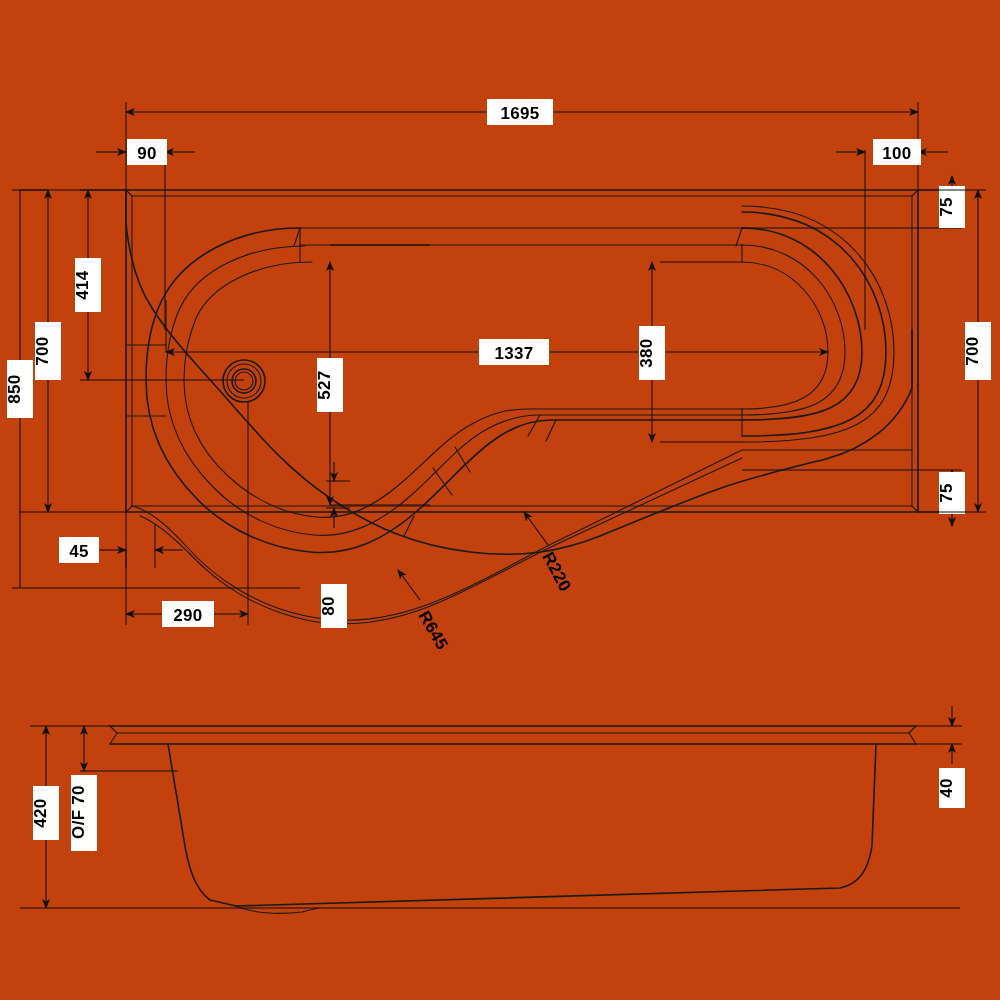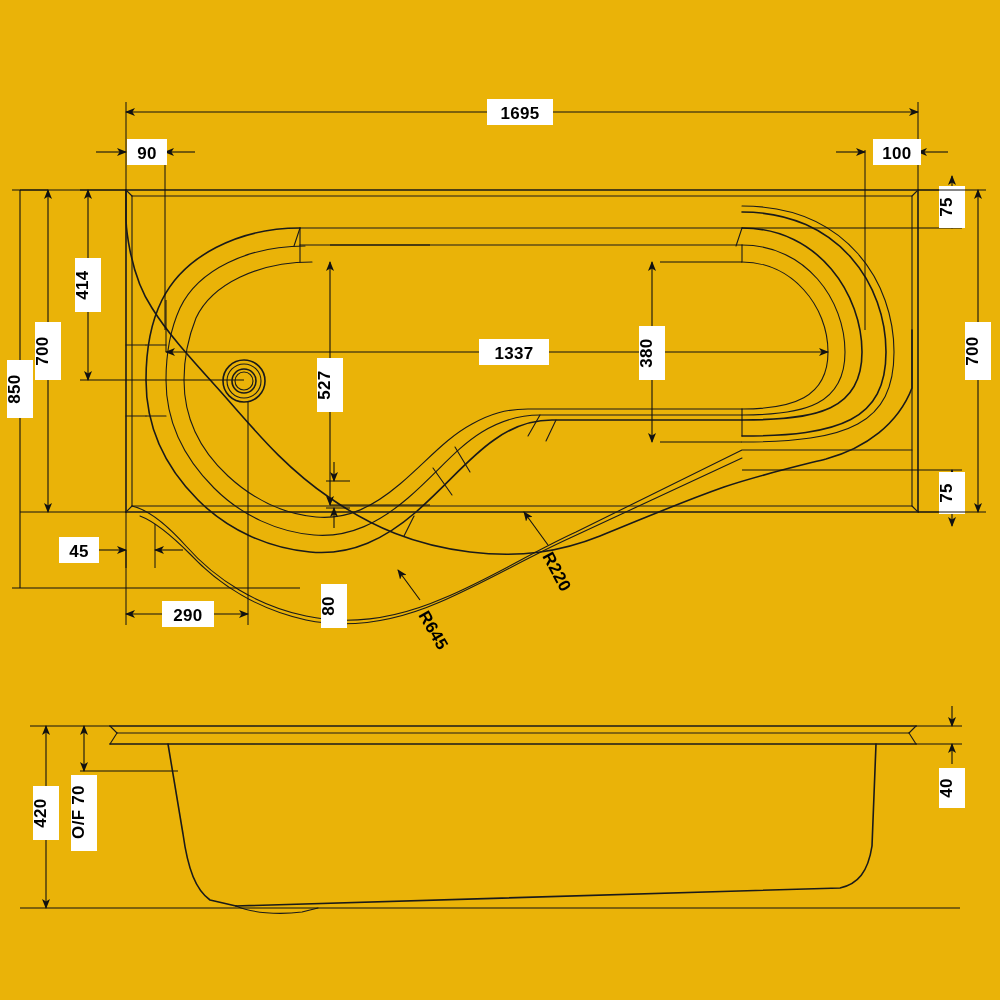--- a/index.html
+++ b/index.html
@@ -11,21 +11,21 @@
   body {
     width: 1000px;
     height: 1000px;
     font-family: "Liberation Sans", sans-serif;
     overflow: hidden;
   }
   #drawing-root {
     position: relative;
     width: 1000px;
     height: 1000px;
-    background: #eab308;
+    background: #c2410c;
   }
   svg.drawing-canvas {
     position: absolute;
     left: 0;
     top: 0;
     width: 1000px;
     height: 1000px;
     display: block;
   }
   .prod { fill: none; stroke: #1a1a1a; stroke-width: 1.6; stroke-linecap: round; stroke-linejoin: round; }

